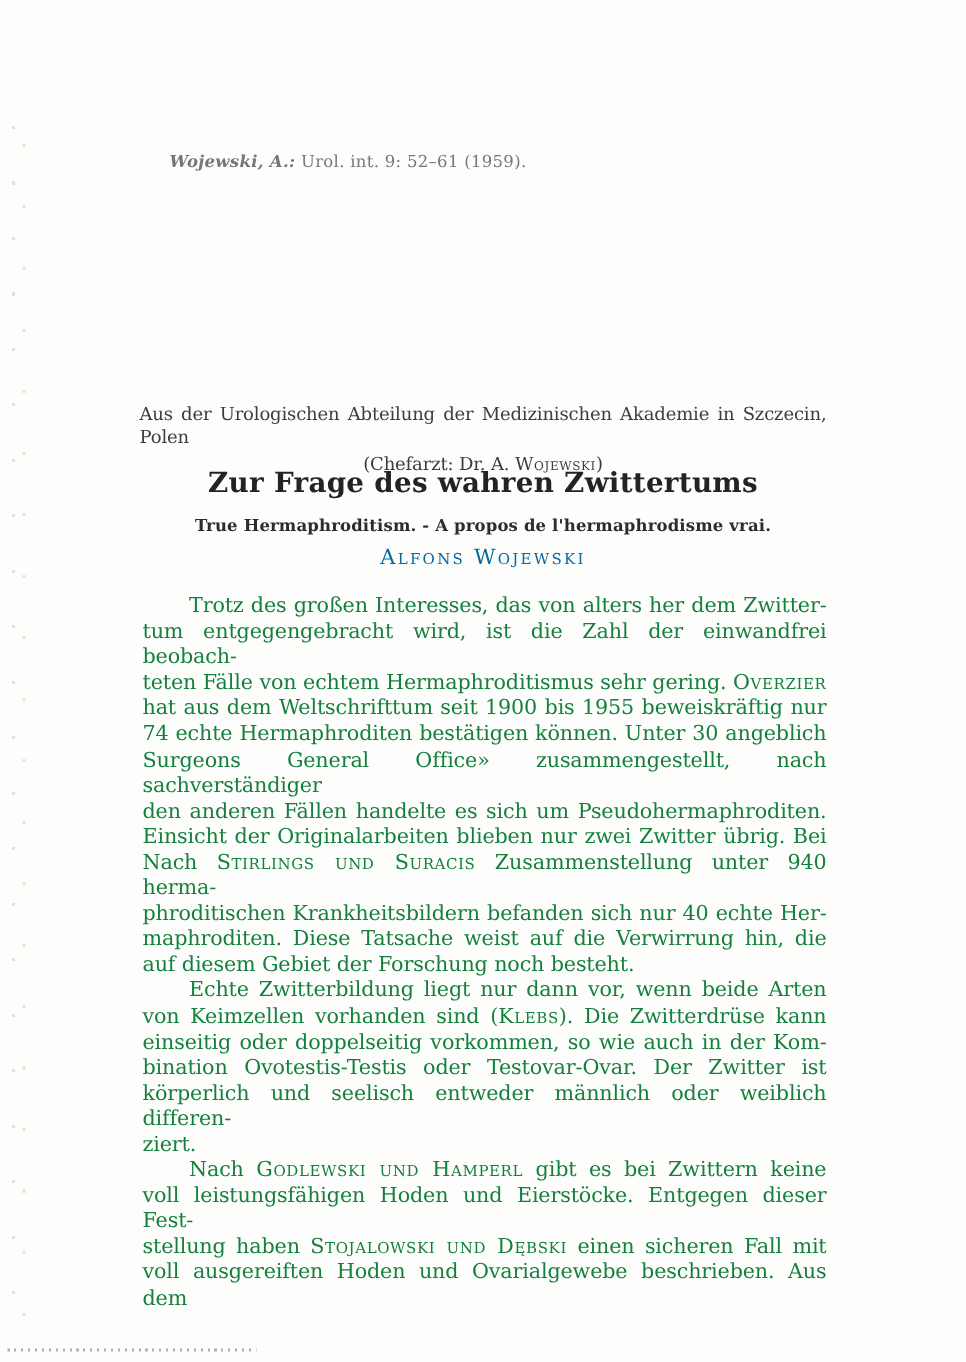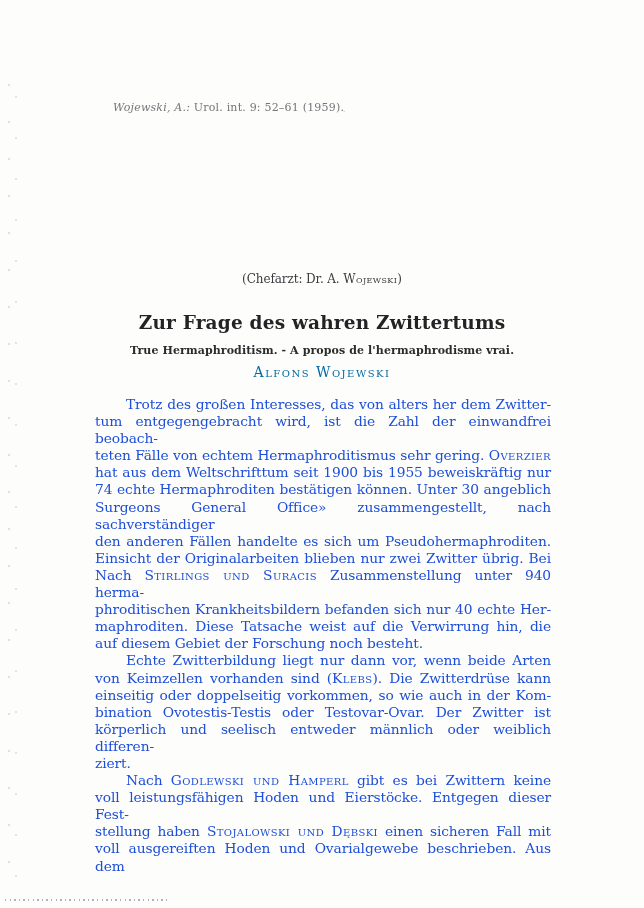--- a/index.html
+++ b/index.html
@@ -15,21 +15,21 @@
   }
   
   .citation {
     position: absolute;
     left: 113px; top: 101px;
     font-size: 11px;
     color: #75757a;
     letter-spacing: 0.2px;
     white-space: nowrap;
   }
-  .citation .it { font-style: italic; }
+  .citation .it { font-style: italic; font-weight: bold; }
   .pencil-mark {
     position: absolute;
     left: 333px; top: 104px;
     font-size: 9px;
     color: #c6c6ce;
     letter-spacing: 2px;
   }
   
   .affiliation {
     position: absolute;
@@ -69,21 +69,21 @@
     letter-spacing: 1.5px;
     color: #0369a1;
   }
   
   .article-body {
     position: absolute;
     left: 95px; top: 396px; width: 456px;
     font-size: 13.8px;
     line-height: 17.1px;
     letter-spacing: -0.1px;
-    color: #1d4ed8;
+    color: #15803d;
   }
   .line { text-align: left; }
   .line.jfull { text-align: justify; text-align-last: justify; }
   .line.indent { text-indent: 31px; }
   .sc { font-variant: small-caps; letter-spacing: 0.4px; }
   
   .edge-dots-a {
     position: absolute;
     left: 8px; top: 84px; width: 2px; height: 796px;
     background: repeating-linear-gradient(to bottom,
@@ -110,20 +110,21 @@
   <div class="edge-dots-a"></div>
   <div class="edge-dots-b"></div>
 
   <div class="citation">
     <span class="it">Wojewski, A.:</span><span> Urol. int. 9: 52–61 (1959).</span>
   </div>
 
   <div class="pencil-mark">· .</div>
 
   <div class="affiliation">
+    <div class="l1">Aus der Urologischen Abteilung der Medizinischen Akademie in Szczecin, Polen</div>
     <div class="l2">(Chefarzt: Dr. A. <span class="sc">Wojewski</span>)</div>
   </div>
 
   <h1 class="title" style="margin:0;">Zur Frage des wahren Zwittertums</h1>
 
   <div class="subtitle">True Hermaphroditism. - A propos de l'hermaphrodisme vrai.</div>
 
   <div class="author">Alfons Wojewski</div>
 
   <div class="article-body">

